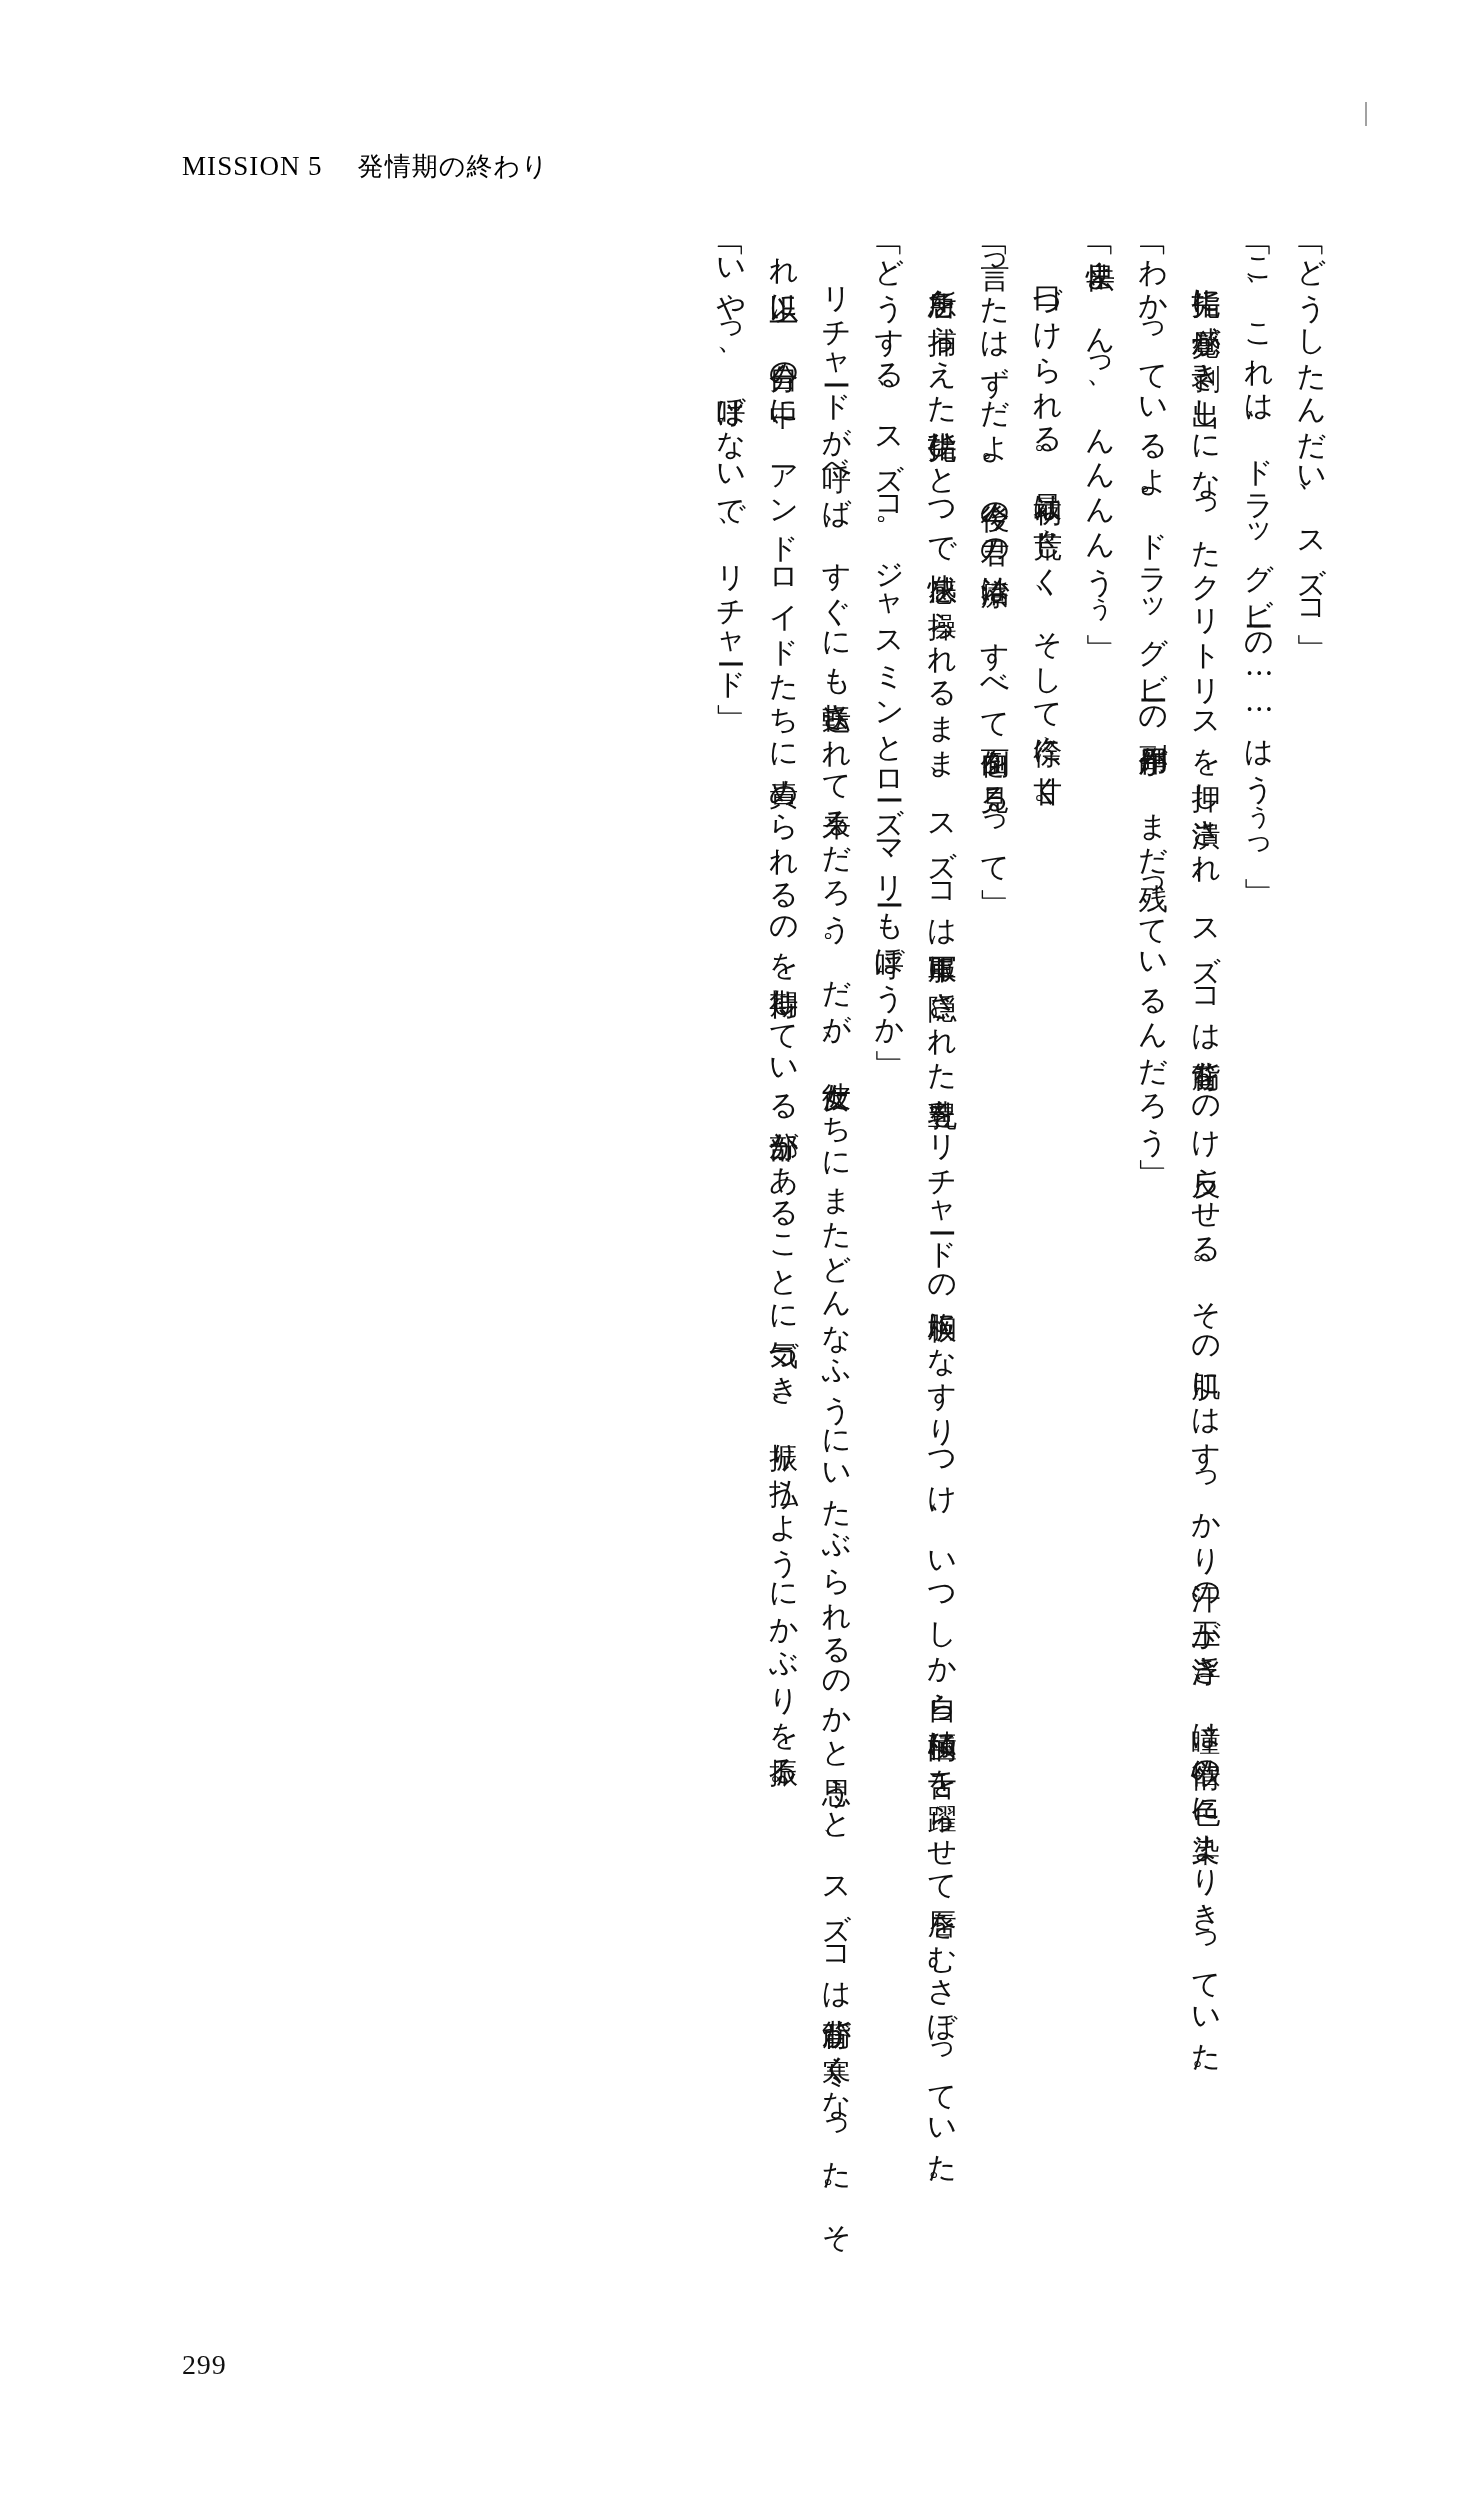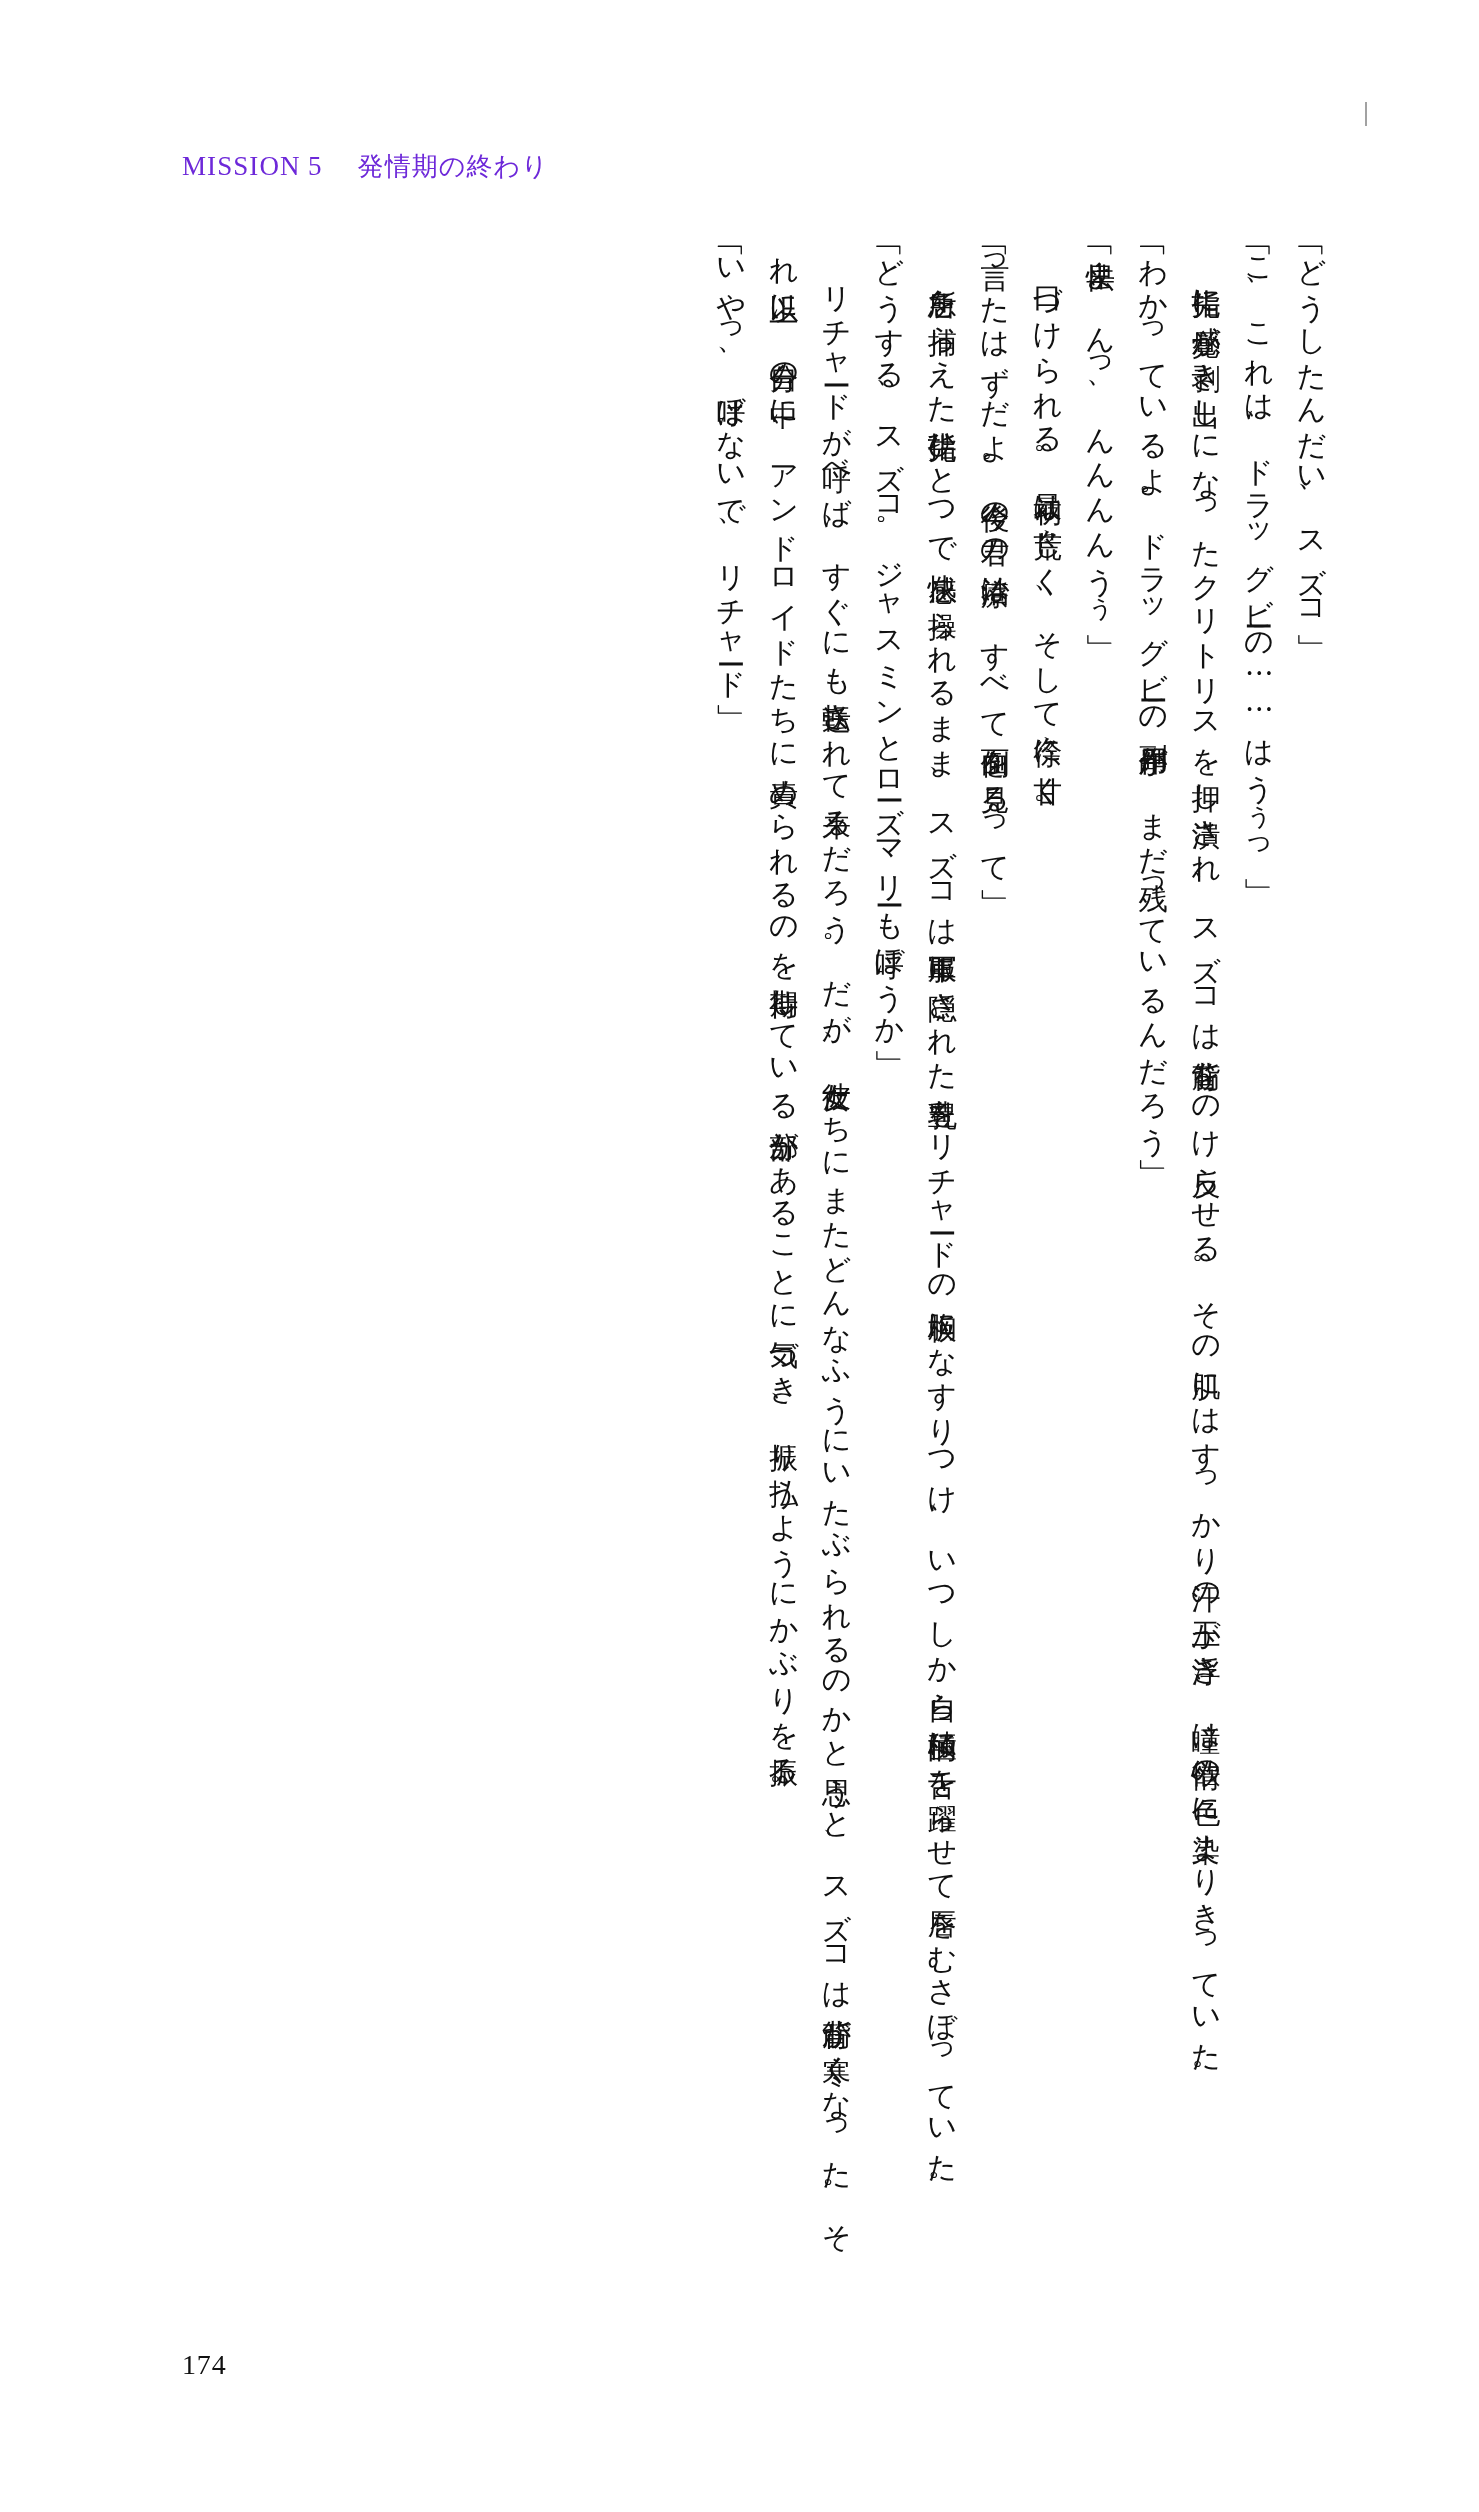--- a/index.html
+++ b/index.html
@@ -19,21 +19,21 @@
     overflow: hidden;
   }
   
   .running-head {
     position: absolute;
     top: 149px;
     left: 182px;
     font-size: 27px;
     letter-spacing: 0.04em;
     white-space: nowrap;
-    color: #6d28d9;
+    color: #000000;
   }
   .running-head .mission-word {
     font-family: "Liberation Serif", serif;
     font-weight: normal;
   }
   .running-head .mission-num {
     margin-left: 7.4px;
   }
   .running-head .chapter-title {
     margin-left: 35px;
@@ -110,16 +110,16 @@
       <p>「卑怯よ、んっ、んんんんうぅ」</p>
       <p class="indent">口づけられる。最初は荒々しく、そして徐々に甘く。</p>
       <p>「言ったはずだよ。今後の君の治療は、すべて面倒を見るって」</p>
       <p class="indent">急所を捕らえた指先ひとつで快感を操られるまま、スズコは軍服に隠された豊乳をリチャードの胸板になすりつけ、いつしか自ら積極的に舌を躍らせて唇をむさぼっていた。</p>
       <p>「どうする、スズコ。ジャスミンとローズマリーも呼ぼうか」</p>
       <p class="indent">リチャードが呼べば、すぐにも転送されて来るだろう。だが、彼女たちにまたどんなふうにいたぶられるのかと思うと、スズコは背筋が寒くなった。それ以上に、自分の中に、アンドロイドたちに責められるのを期待している部分があることに気づき、振り払うようにかぶりを振る。</p>
       <p>「いやっ、呼ばないで、リチャード」</p>
     </div>
   </div>
 
-  <div class="page-number">174</div>
+  <div class="page-number">299</div>
 
 </div>
 
 
 </body></html>

